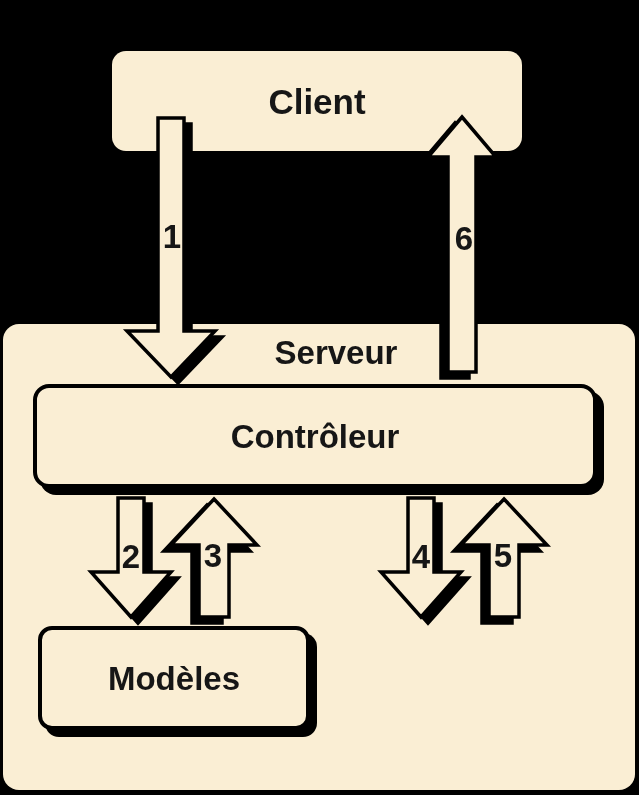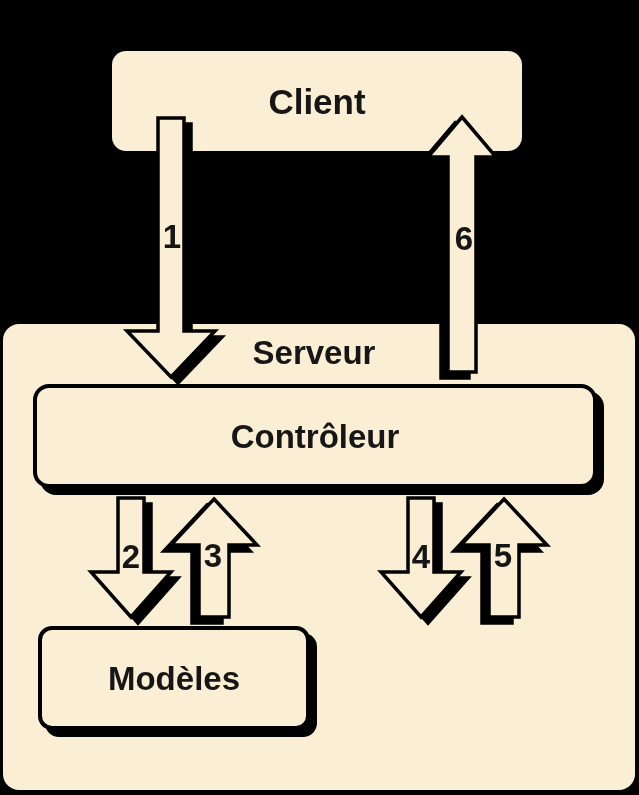--- a/index.html
+++ b/index.html
@@ -22,21 +22,21 @@
     position:absolute;
     background:var(--cream);
     display:flex;align-items:center;justify-content:center;
     box-sizing:border-box;
   }
   .node .label{font-size:33px;line-height:1;}
   .client{left:112px;top:3px;width:410px;height:100px;border-radius:14px;margin-top:48px;}
   .client .label{font-size:35px;}
   .serveur{left:3px;top:324px;width:632px;height:466px;border-radius:16px;}
   .serveur-label{
-    position:absolute;left:314px;top:336px;transform:translateX(-50%);
+    position:absolute;left:336px;top:336px;transform:translateX(-50%);
     font-size:33px;line-height:1;white-space:nowrap;
   }
   .bordered{
     border:4px solid var(--outline);
     box-shadow:7px 7px 0 0 var(--outline);
   }
   .controleur{left:33px;top:384px;width:564px;height:104px;border-radius:16px;}
   .modeles{left:38px;top:626px;width:272px;height:104px;border-radius:14px;}
   .vues{left:330px;top:626px;width:267px;height:104px;border-radius:14px;}
   svg.arrows{position:absolute;left:0;top:0;}

